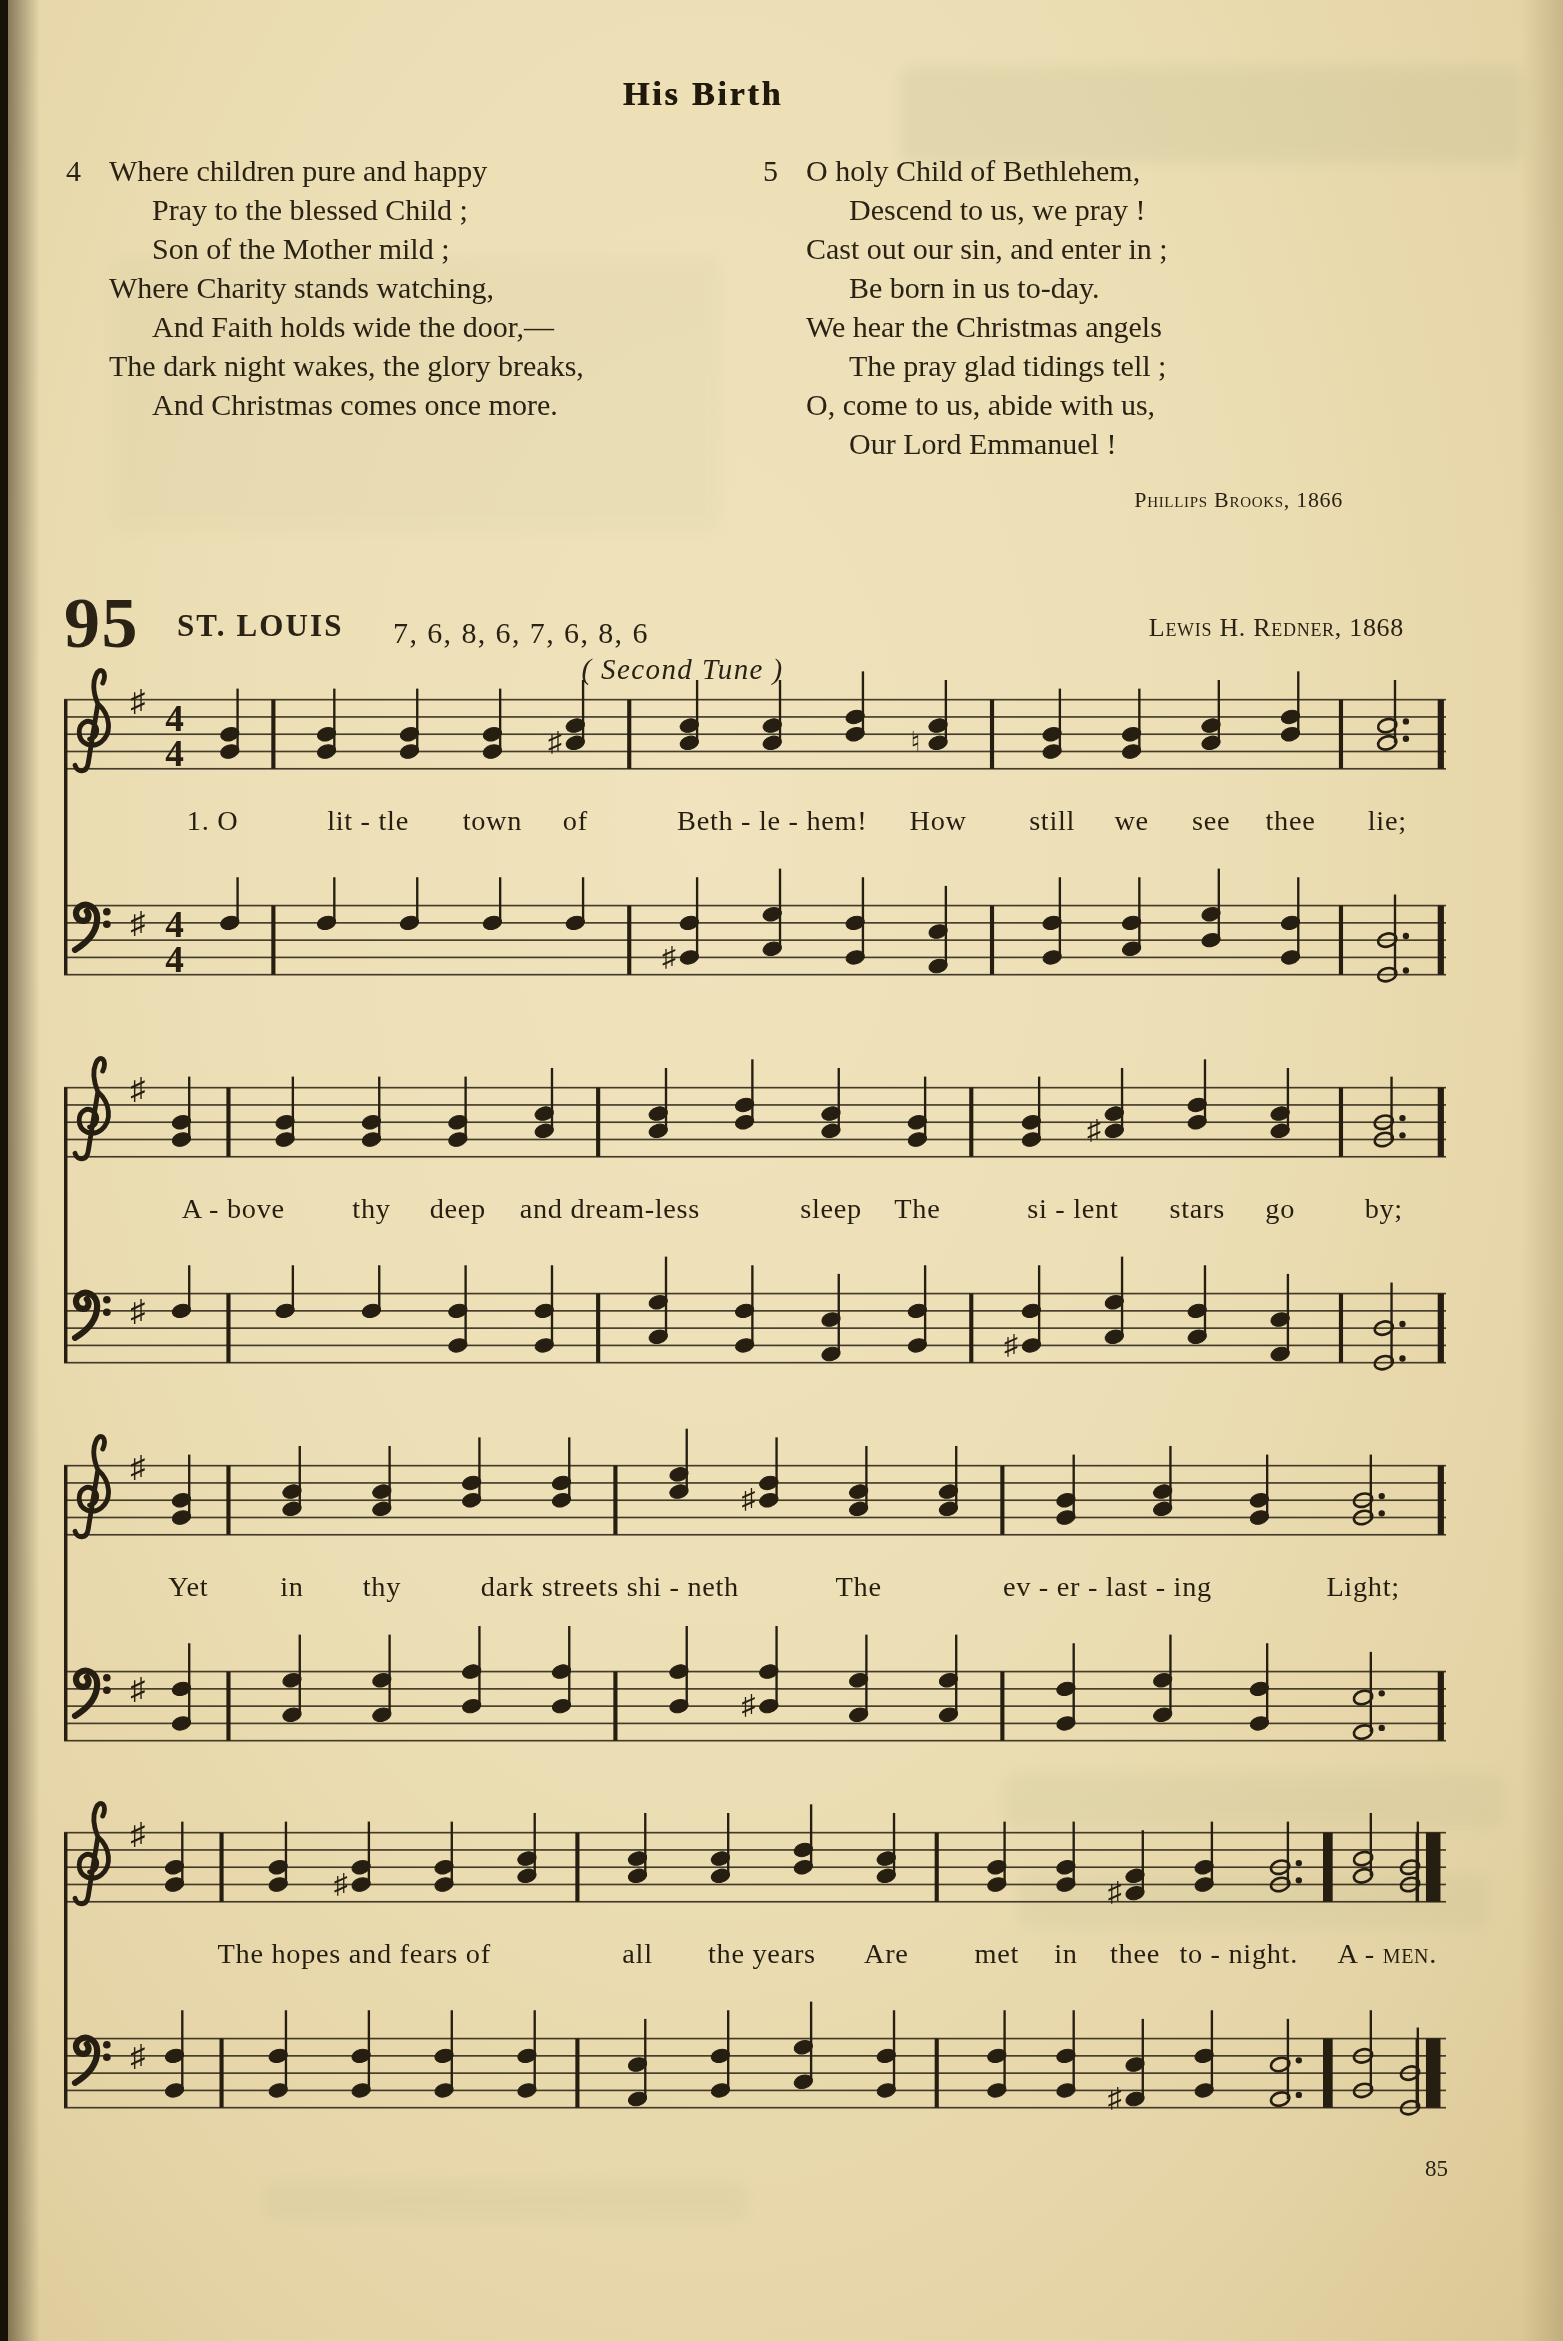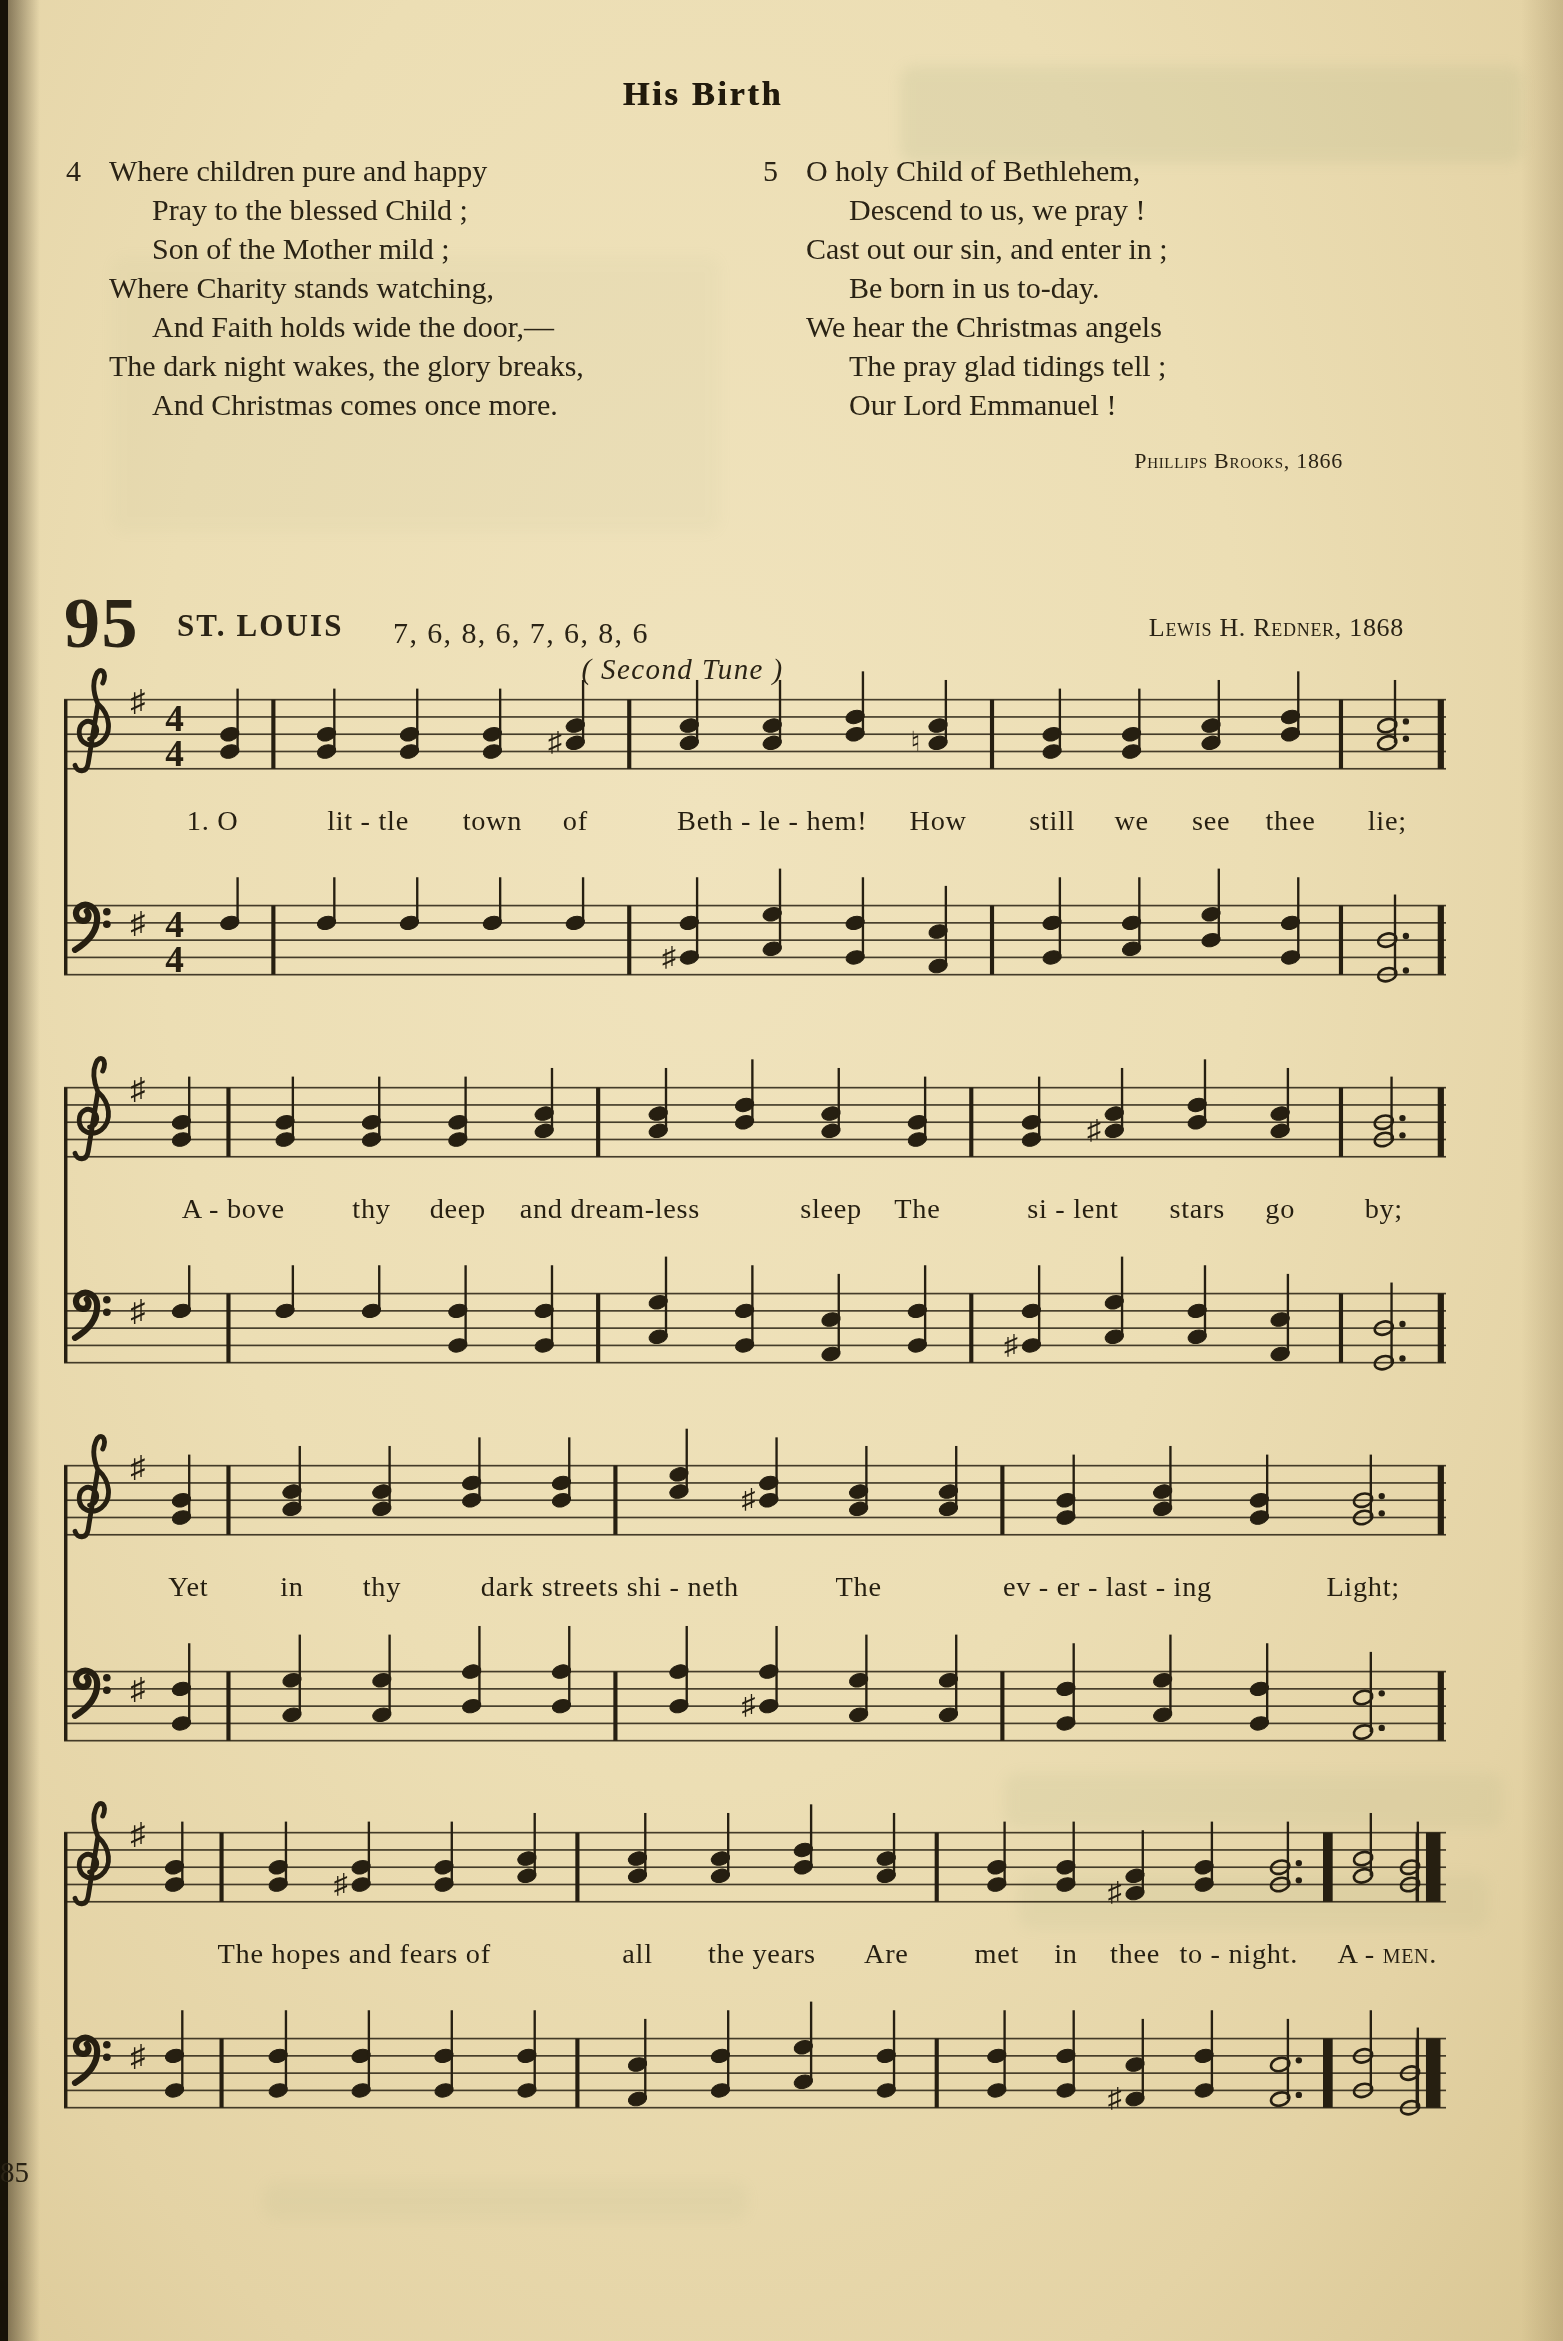--- a/index.html
+++ b/index.html
@@ -32,21 +32,21 @@
     font-size:22px;letter-spacing:0.7px;}
   .hymn-head{position:absolute;left:64px;top:582px;width:1382px;height:76px;}
   .hnum{position:absolute;left:0;top:0;font-size:72px;font-weight:600;letter-spacing:1.4px;}
   .tune{position:absolute;left:113px;top:26px;font-size:31px;letter-spacing:2.1px;font-weight:bold;}
   .meter{position:absolute;left:329px;top:34px;font-size:30px;letter-spacing:1.4px;}
   .composer{position:absolute;right:42px;top:30.5px;font-size:26px;font-variant:small-caps;letter-spacing:0.7px;}
   .subtitle{position:absolute;left:0;top:653px;width:1365px;text-align:center;
     font-size:29px;font-style:italic;letter-spacing:1.4px;}
   .system{position:absolute;left:64px;width:1382px;height:353px;overflow:visible;}
   svg text{font-family:"Liberation Serif","DejaVu Serif",serif;}
-  .pagenum{position:absolute;left:0;top:2156px;width:1448px;text-align:left;font-size:29px;}
+  .pagenum{position:absolute;left:0;top:2156px;width:1448px;text-align:right;font-size:23px;}
 </style>
 </head>
 <body>
 
 <div class="page">
   <div class="edge-black"></div>
   <div class="edge-fade"></div>
   <div class="edge-right"></div>
   <div class="ghost g1"></div>
   <div class="ghost g2"></div>
@@ -71,20 +71,21 @@
 
   <section class="verse verse-right">
     <span class="vnum">5</span>
     <div class="vlines">
         <div class="vline">O holy Child of Bethlehem,</div>
         <div class="vline ind">Descend to us, we pray !</div>
         <div class="vline">Cast out our sin, and enter in ;</div>
         <div class="vline ind">Be born in us to-day.</div>
         <div class="vline">We hear the Christmas angels</div>
         <div class="vline ind">The pray glad tidings tell ;</div>
+        <div class="vline">O, come to us, abide with us,</div>
         <div class="vline ind">Our Lord Emmanuel !</div>
       </div>
     <div class="attribution">Phillips Brooks, 1866</div>
   </section>
 
   <div class="hymn-head">
     <span class="hnum">95</span>
     <span class="tune">ST. LOUIS</span>
     <span class="meter">7, 6, 8, 6, 7, 6, 8, 6</span>
     <span class="composer">Lewis H. Redner, 1868</span>

